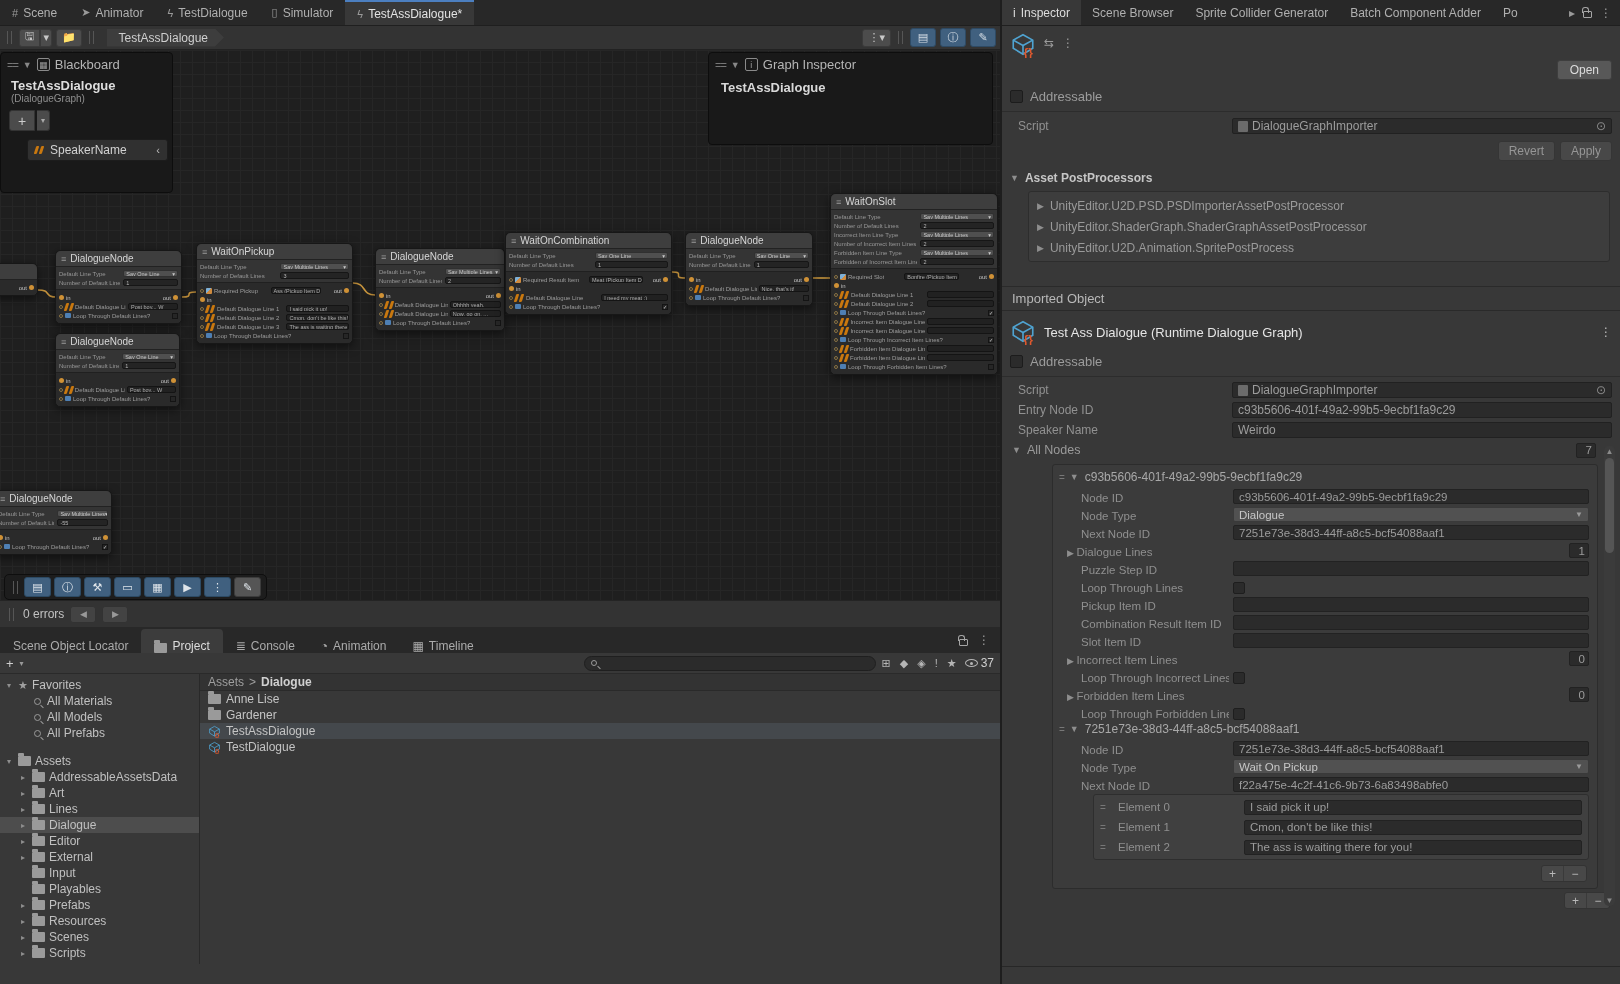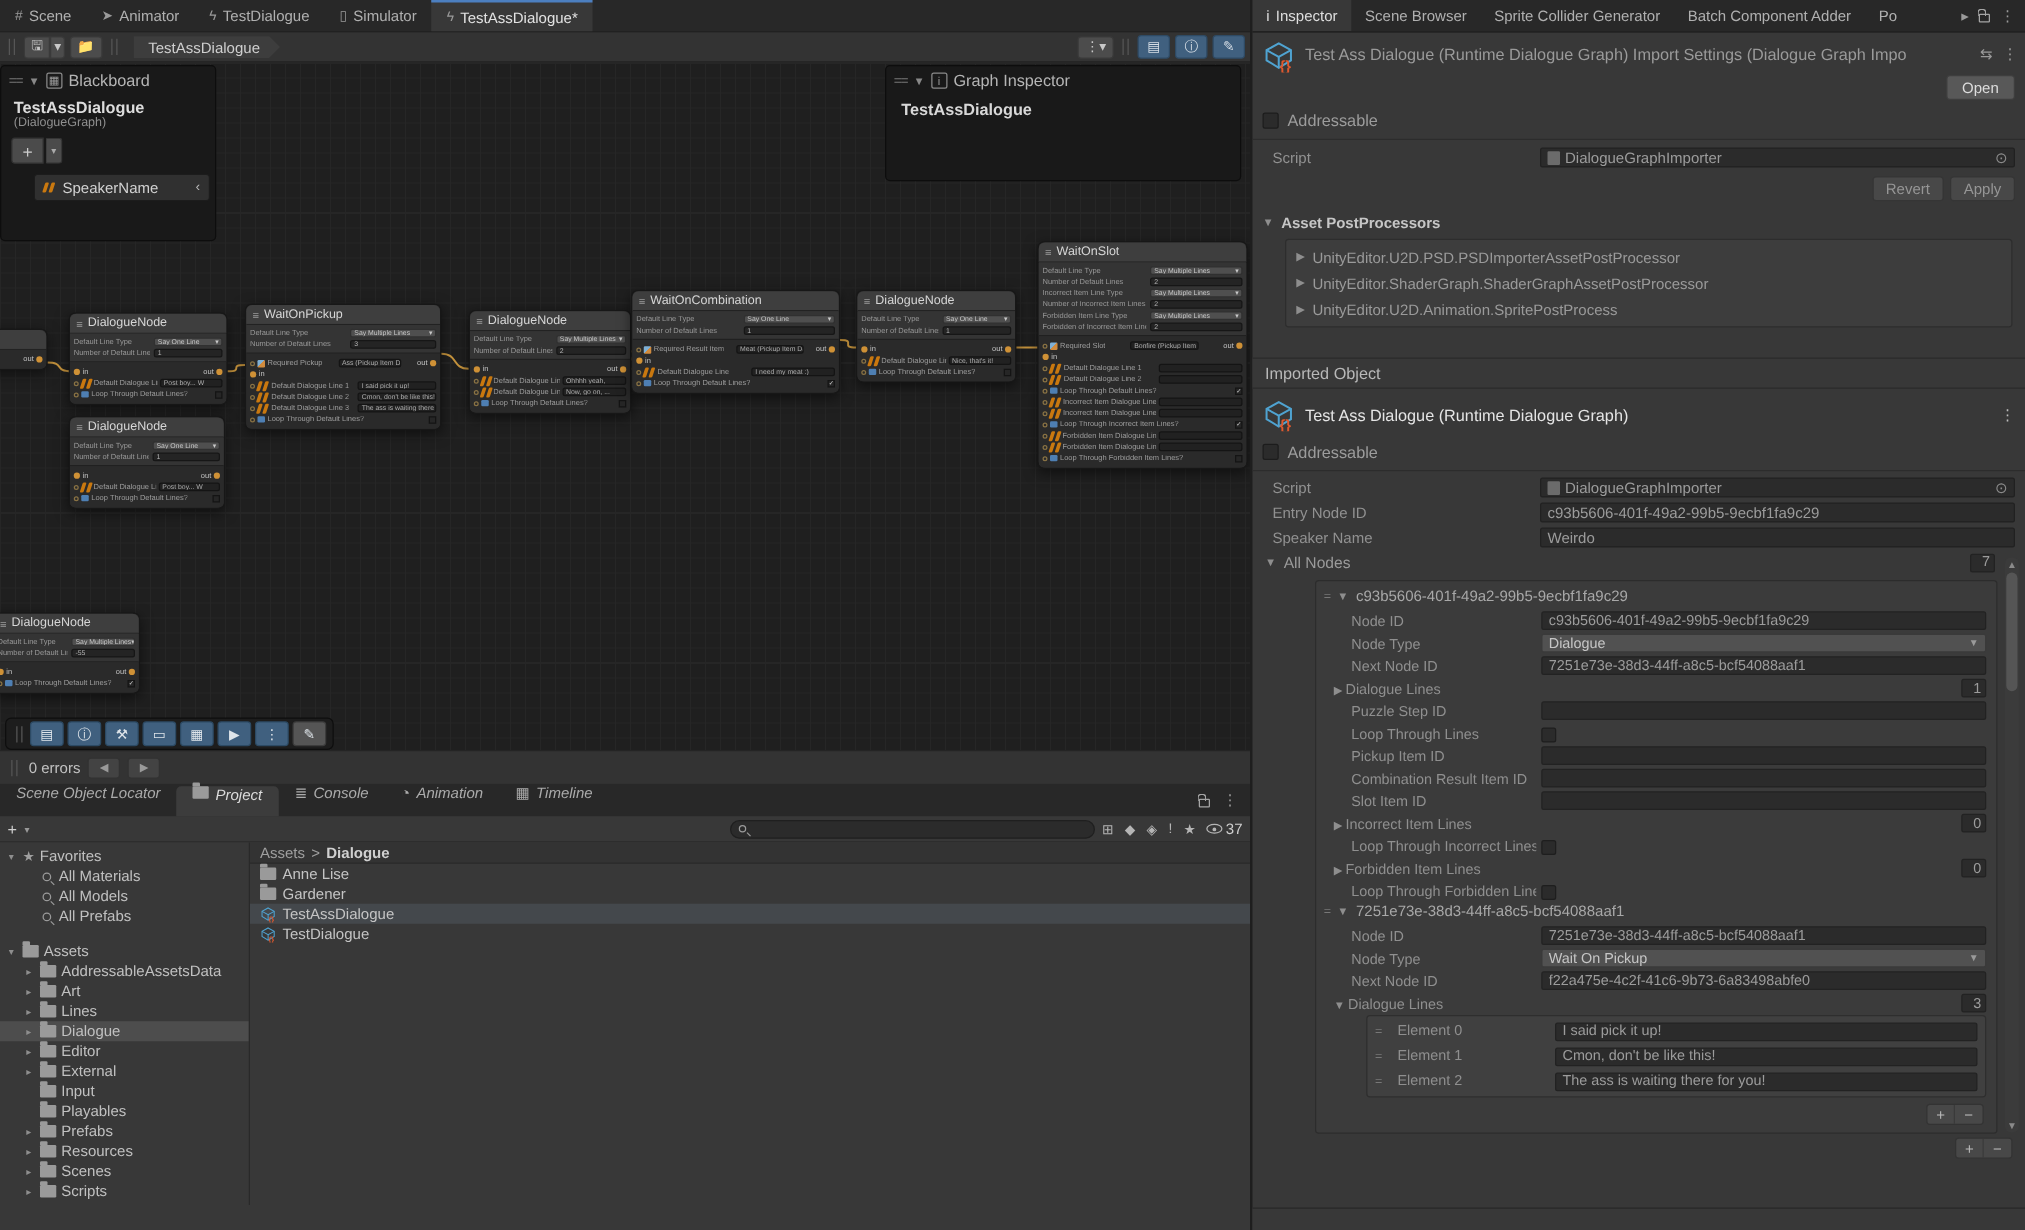--- a/index.html
+++ b/index.html
@@ -69,21 +69,21 @@
   
   .gbottombar{position:absolute;left:4px;top:524px;height:26px;background:#1d1d1d;border:1px solid #0e0e0e;border-radius:5px;display:flex;align-items:center;gap:3px;padding:0 5px;z-index:11;}
   .gbb{width:27px;height:20px;background:#40607f;border:1px solid #2c4burnt;border:1px solid #2c4a64;border-radius:3px;color:#dfe5ea;font-size:11px;display:flex;align-items:center;justify-content:center;}
   .gbb.gray{background:#555555;border-color:#3c3c3c;}
   
   .errorbar{height:27px;background:#333333;border-top:1px solid #242424;display:flex;align-items:center;gap:6px;padding:0 6px;}
   .errorbar .txt{color:#c2c2c2;}
   .navbtn{width:26px;height:17px;background:#434343;border:1px solid #323232;border-radius:3px;color:#999;font-size:9px;display:flex;align-items:center;justify-content:center;}
   
   .btabs{height:26px;background:#282828;display:flex;align-items:stretch;position:relative;}
-  .btab{display:flex;align-items:flex-start;gap:5px;padding:0 13px;color:#ababab;font-style:italic;}
+  .btab{display:flex;align-items:flex-end;gap:5px;padding:0 13px;color:#ababab;}
   .btab.active{background:#3c3c3c;color:#dcdcdc;border-radius:4px 4px 0 0;margin-top:2px;}
   .btabs-right{margin-left:auto;display:flex;align-items:center;gap:10px;padding-right:10px;color:#9a9a9a;}
   
   .ptoolbar{height:21px;background:#383838;border-bottom:1px solid #2a2a2a;display:flex;align-items:center;padding:0 6px;gap:6px;}
   .ptool-plus{color:#cfcfcf;font-size:13px;}
   .ptool-dd{color:#999;font-size:8px;}
   .searchbox{margin-left:auto;width:292px;height:15px;background:#2b2b2b;border:1px solid #1f1f1f;border-radius:8px;display:flex;align-items:center;padding:0 6px;gap:4px;color:#8a8a8a;}
   .mag{width:6px;height:6px;border:1px solid #9a9a9a;border-radius:50%;position:relative;flex:none;}
   .mag::after{content:'';position:absolute;width:4px;height:1px;background:#9a9a9a;transform:rotate(45deg);left:5px;top:6px;}
   .ptool-icons{display:flex;align-items:center;gap:9px;color:#b5b5b5;font-size:11px;padding-right:2px;}
@@ -955,21 +955,20 @@
 
     <div class="ihdr">
       <span class="cube" style="width:26px;height:26px;" id="cube1"><svg viewBox="0 0 24 24" width="100%" height="100%">
             <g fill="none" stroke="#4fa3d1" stroke-width="1.5">
               <path d="M12 2.5 L21 7.5 L21 15 L12 20.5 L3 15 L3 7.5 Z"></path>
               <path d="M3 7.5 L12 12.5 L21 7.5"></path>
               <path d="M12 12.5 L12 20.5"></path>
             </g>
             <text x="12.5" y="23" fill="#e0592e" font-size="11" font-weight="bold" font-family="DejaVu Sans Mono,monospace">{}</text>
           </svg></span>
-      <span class="ttl">Test Ass Dialogue (Runtime Dialogue Graph) Import Settings (Dialogue Graph Impo</span>
       <span class="hic2">⇆</span>
       <span class="hic2">⋮</span>
     </div>
     <div class="openrow">
       <span class="openbtn">Open</span>
     </div>
     <div class="addrrow">
       <span class="cb"></span>
       <span>Addressable</span>
     </div>
@@ -1121,24 +1120,20 @@
           <span class="lab">Node Type</span>
           <span class="ndd">
             <span>Wait On Pickup</span>
             <span class="da">▼</span>
           </span>
         </div>
         <div class="nrow">
           <span class="lab">Next Node ID</span>
           <span class="ifield nfield">f22a475e-4c2f-41c6-9b73-6a83498abfe0</span>
         </div>
-        <div class="nrow">
-          <span class="lab fold"><span class="foldarr">▼ </span><span>Dialogue Lines</span></span>
-          <span class="badge">3</span>
-        </div>
         <div class="elbox">
           <div class="elrow">
             <span class="drag">=</span>
             <span class="lab">Element 0</span>
             <span class="ifield nfield">I said pick it up!</span>
           </div>
           <div class="elrow">
             <span class="drag">=</span>
             <span class="lab">Element 1</span>
             <span class="ifield nfield">Cmon, don't be like this!</span>

